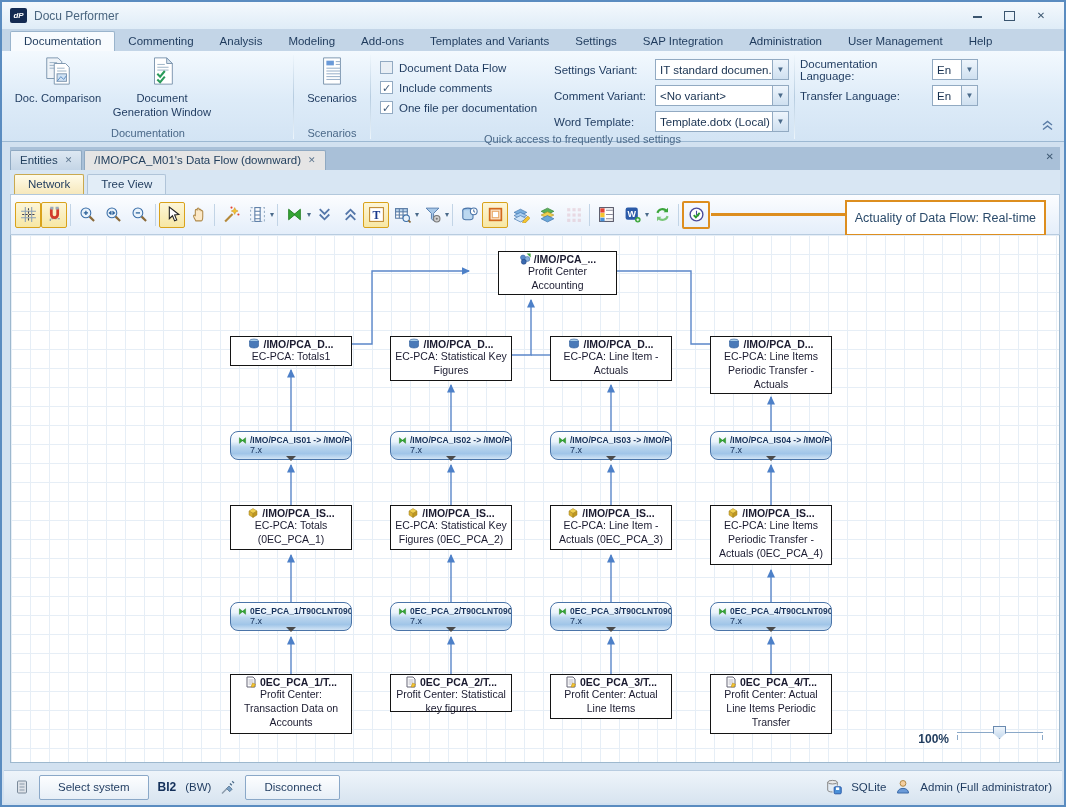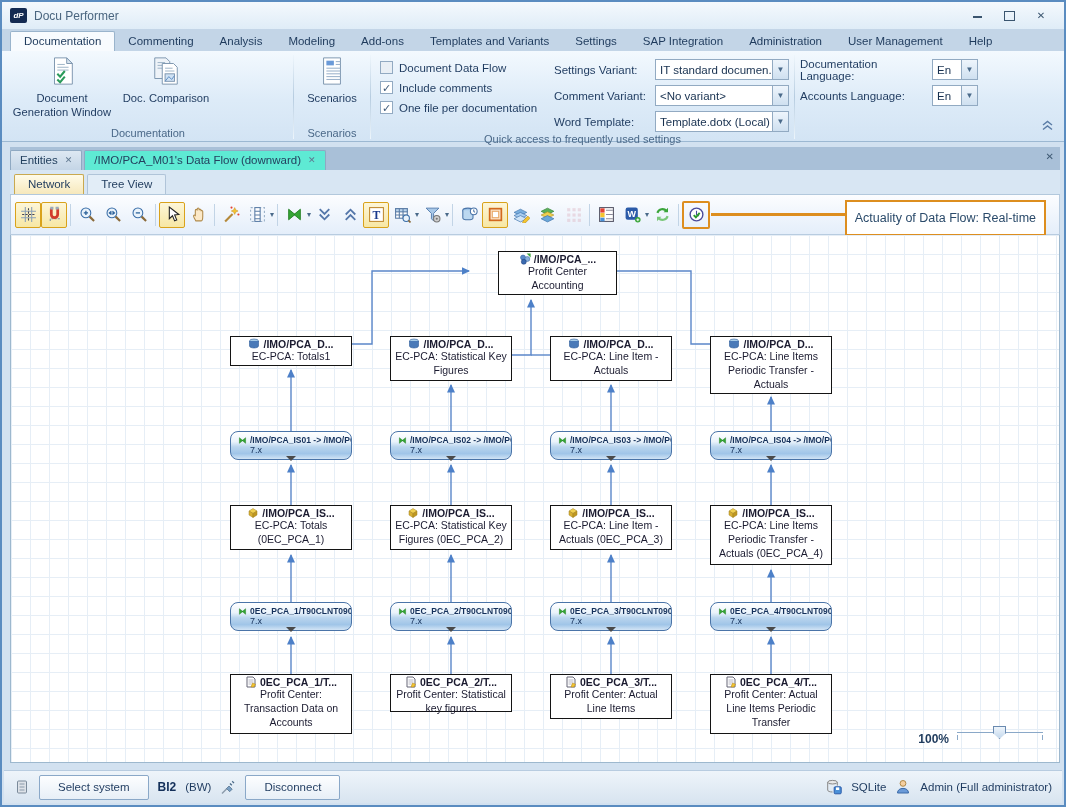--- a/index.html
+++ b/index.html
@@ -39,21 +39,21 @@
   .flabel.wide{width:132px;}
   .fval{width:118px;height:21px;border:1px solid #92aac2;background:#fff;font-size:11.5px;color:#17304f;padding:0 4px;display:flex;align-items:center;white-space:nowrap;overflow:hidden;box-sizing:border-box;}
   .fval.small{width:30px;}
   .fcaret{width:16px;height:21px;border:1px solid #92aac2;border-left:none;background:linear-gradient(#eef5fc,#cfe0f0);display:flex;align-items:center;justify-content:center;font-size:8px;color:#4a6a8a;box-sizing:border-box;}
   .ribbon-collapse{position:absolute;right:10px;bottom:6px;}
 
   
   .content{position:absolute;left:8px;top:145px;width:1050px;height:615px;}
   .doctabs{height:23px;background:#a9c0d8;display:flex;align-items:flex-end;position:relative;}
   .dtab{display:flex;align-items:center;gap:7px;padding:3px 9px 4px;font-size:11.5px;color:#24415f;background:linear-gradient(#dde8f2,#c4d5e6);border:1px solid #8fa9c2;border-bottom:none;margin-right:2px;border-radius:2px 2px 0 0;}
-  .dtab.active{background:#5eead4;font-weight:normal;}
+  .dtab.active{background:#e5e5e5;font-weight:normal;}
   .dtab .x{font-size:9px;color:#5f7890;}
   .pane-close{position:absolute;right:6px;top:4px;font-size:10px;color:#3f5a74;}
   .viewtabs{height:24px;background:#d8e6f3;border-bottom:1px solid #b2c8dc;display:flex;align-items:flex-end;padding-left:4px;}
   .vtab{padding:3px 13px 4px;font-size:11.5px;color:#1e3a5c;border:1px solid #b0c4d8;border-bottom:none;background:#e2edf7;margin-right:3px;border-radius:2px 2px 0 0;}
   .vtab.active{background:linear-gradient(#fffbe8,#f6e8bc);border-color:#c9a94f;}
 
   
   .toolbar{height:40px;background:linear-gradient(#fcfdff,#e4eefa);border:1px solid #b8cce0;border-top:none;display:flex;align-items:center;padding:0 4px;position:relative;box-sizing:border-box;}
   .tb{width:24px;height:24px;display:flex;align-items:center;justify-content:center;border:1px solid transparent;border-radius:2px;flex:none;}
   .tb svg{width:17px;height:17px;}
@@ -124,41 +124,41 @@
     <span class="rtab">Settings</span>
     <span class="rtab">SAP Integration</span>
     <span class="rtab">Administration</span>
     <span class="rtab">User Management</span>
     <span class="rtab">Help</span>
   </div>
 
   <div class="ribbon">
     <div class="rgroup" style="width:280px;">
       <div class="gitems">
-        <div class="bb" style="width:100px;">
-          <span><svg viewBox="0 0 32 32">
-                <path d="M8 2h13l6 6v22H8z" fill="#fff" stroke="#7a93ad"></path>
-                <path d="M21 2l6 6h-6z" fill="#d8e4ee" stroke="#7a93ad"></path>
-                <path d="M11 9h8M11 12h12M11 15h12" stroke="#9ab1c4" fill="none"></path>
-                <path d="M11 19l3 3 5-6" fill="none" stroke="#2a9a5a" stroke-width="2.2"></path>
-                <path d="M11 25l3 3 5-6" fill="none" stroke="#2a9a5a" stroke-width="2.2"></path>
-              </svg></span>
-          <span>Document Generation Window</span>
-        </div>
         <div class="bb" style="width:92px;">
           <span><svg viewBox="0 0 32 32">
                 <path d="M4 2h12l4 4v18H4z" fill="#eef3f8" stroke="#7a93ad"></path>
                 <path d="M7 7h8M7 10h10M7 13h10" stroke="#9ab1c4" fill="none"></path>
                 <path d="M12 8h12l4 4v18H12z" fill="#fff" stroke="#7a93ad"></path>
                 <path d="M15 13h8M15 16h10" stroke="#9ab1c4" fill="none"></path>
                 <rect x="15" y="19" width="10" height="8" fill="#cfe2f4" stroke="#7a93ad"></rect>
                 <path d="M15 27l4-5 3 3 3-4" fill="none" stroke="#5a8ac0"></path>
               </svg></span>
           <span>Doc. Comparison</span>
         </div>
+        <div class="bb" style="width:100px;">
+          <span><svg viewBox="0 0 32 32">
+                <path d="M8 2h13l6 6v22H8z" fill="#fff" stroke="#7a93ad"></path>
+                <path d="M21 2l6 6h-6z" fill="#d8e4ee" stroke="#7a93ad"></path>
+                <path d="M11 9h8M11 12h12M11 15h12" stroke="#9ab1c4" fill="none"></path>
+                <path d="M11 19l3 3 5-6" fill="none" stroke="#2a9a5a" stroke-width="2.2"></path>
+                <path d="M11 25l3 3 5-6" fill="none" stroke="#2a9a5a" stroke-width="2.2"></path>
+              </svg></span>
+          <span>Document Generation Window</span>
+        </div>
       </div>
       <div class="gcap">Documentation</div>
     </div>
     <div class="gsep"></div>
     <div class="rgroup" style="width:66px;">
       <div class="gitems">
         <div class="bb" style="width:62px;">
           <span><svg viewBox="0 0 32 32">
                 <path d="M7 2h18v28H7z" fill="#fff" stroke="#7a93ad"></path>
                 <rect x="10" y="5" width="8" height="5" fill="#6a9ad8"></rect>
@@ -209,21 +209,21 @@
     <div class="gsep"></div>
     <div class="rgroup">
       <div class="gitems">
         <div class="fcol">
           <div class="frow">
             <span class="flabel wide">Documentation Language:</span>
             <span class="fval small">En</span>
             <span class="fcaret">▼</span>
           </div>
           <div class="frow">
-            <span class="flabel wide">Accounts Language:</span>
+            <span class="flabel wide">Transfer Language:</span>
             <span class="fval small">En</span>
             <span class="fcaret">▼</span>
           </div>
         </div>
       </div>
     </div>
     <div class="ribbon-collapse">
       <svg width="13" height="11" viewBox="0 0 13 11">
           <path d="M2 5l4.5-3.5L11 5M2 9.5L6.5 6 11 9.5" fill="none" stroke="#5a7ca6" stroke-width="1.4"></path>
         </svg>

